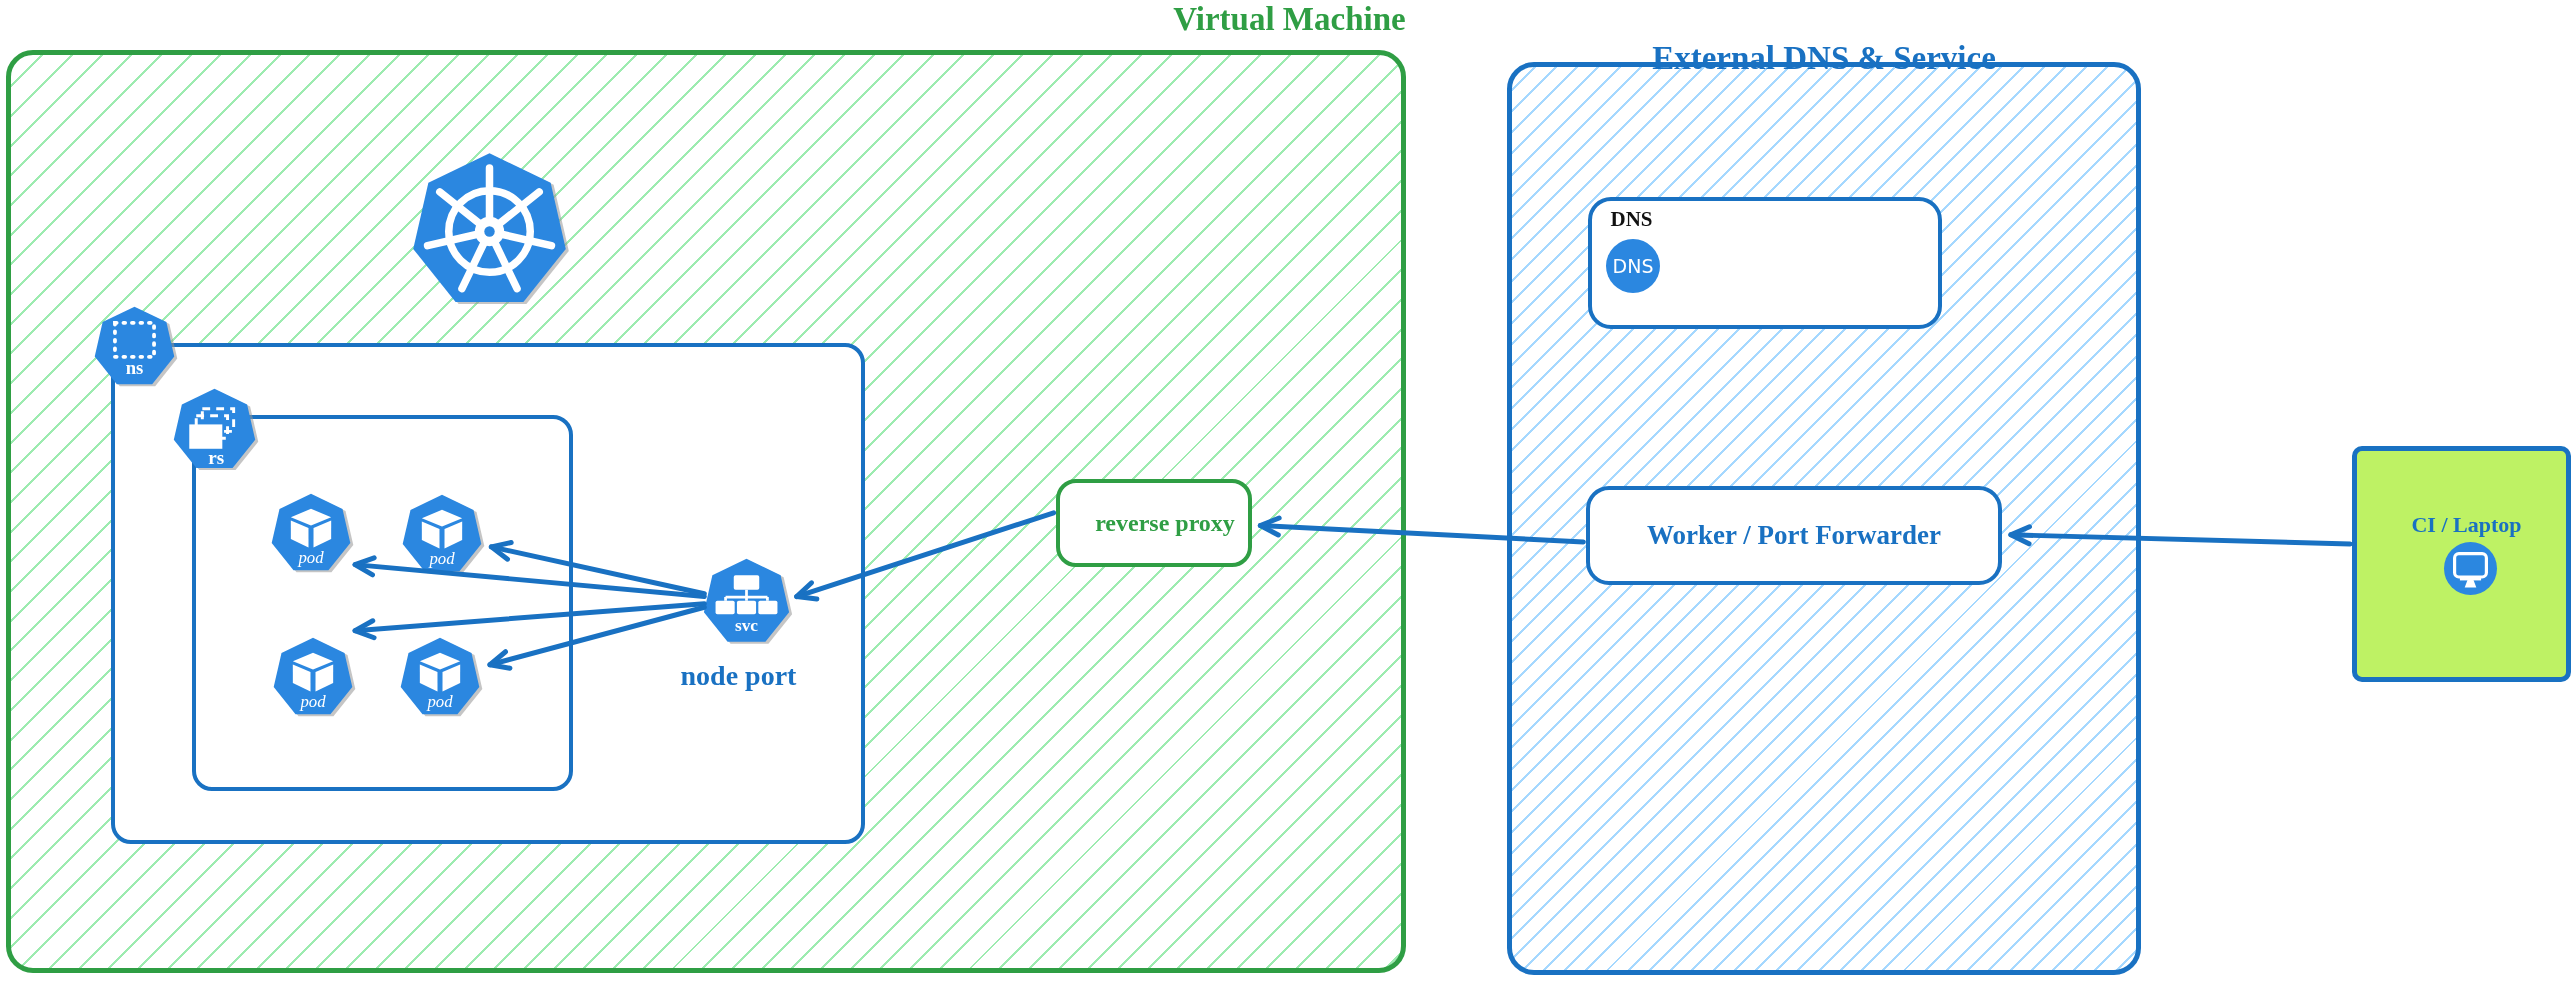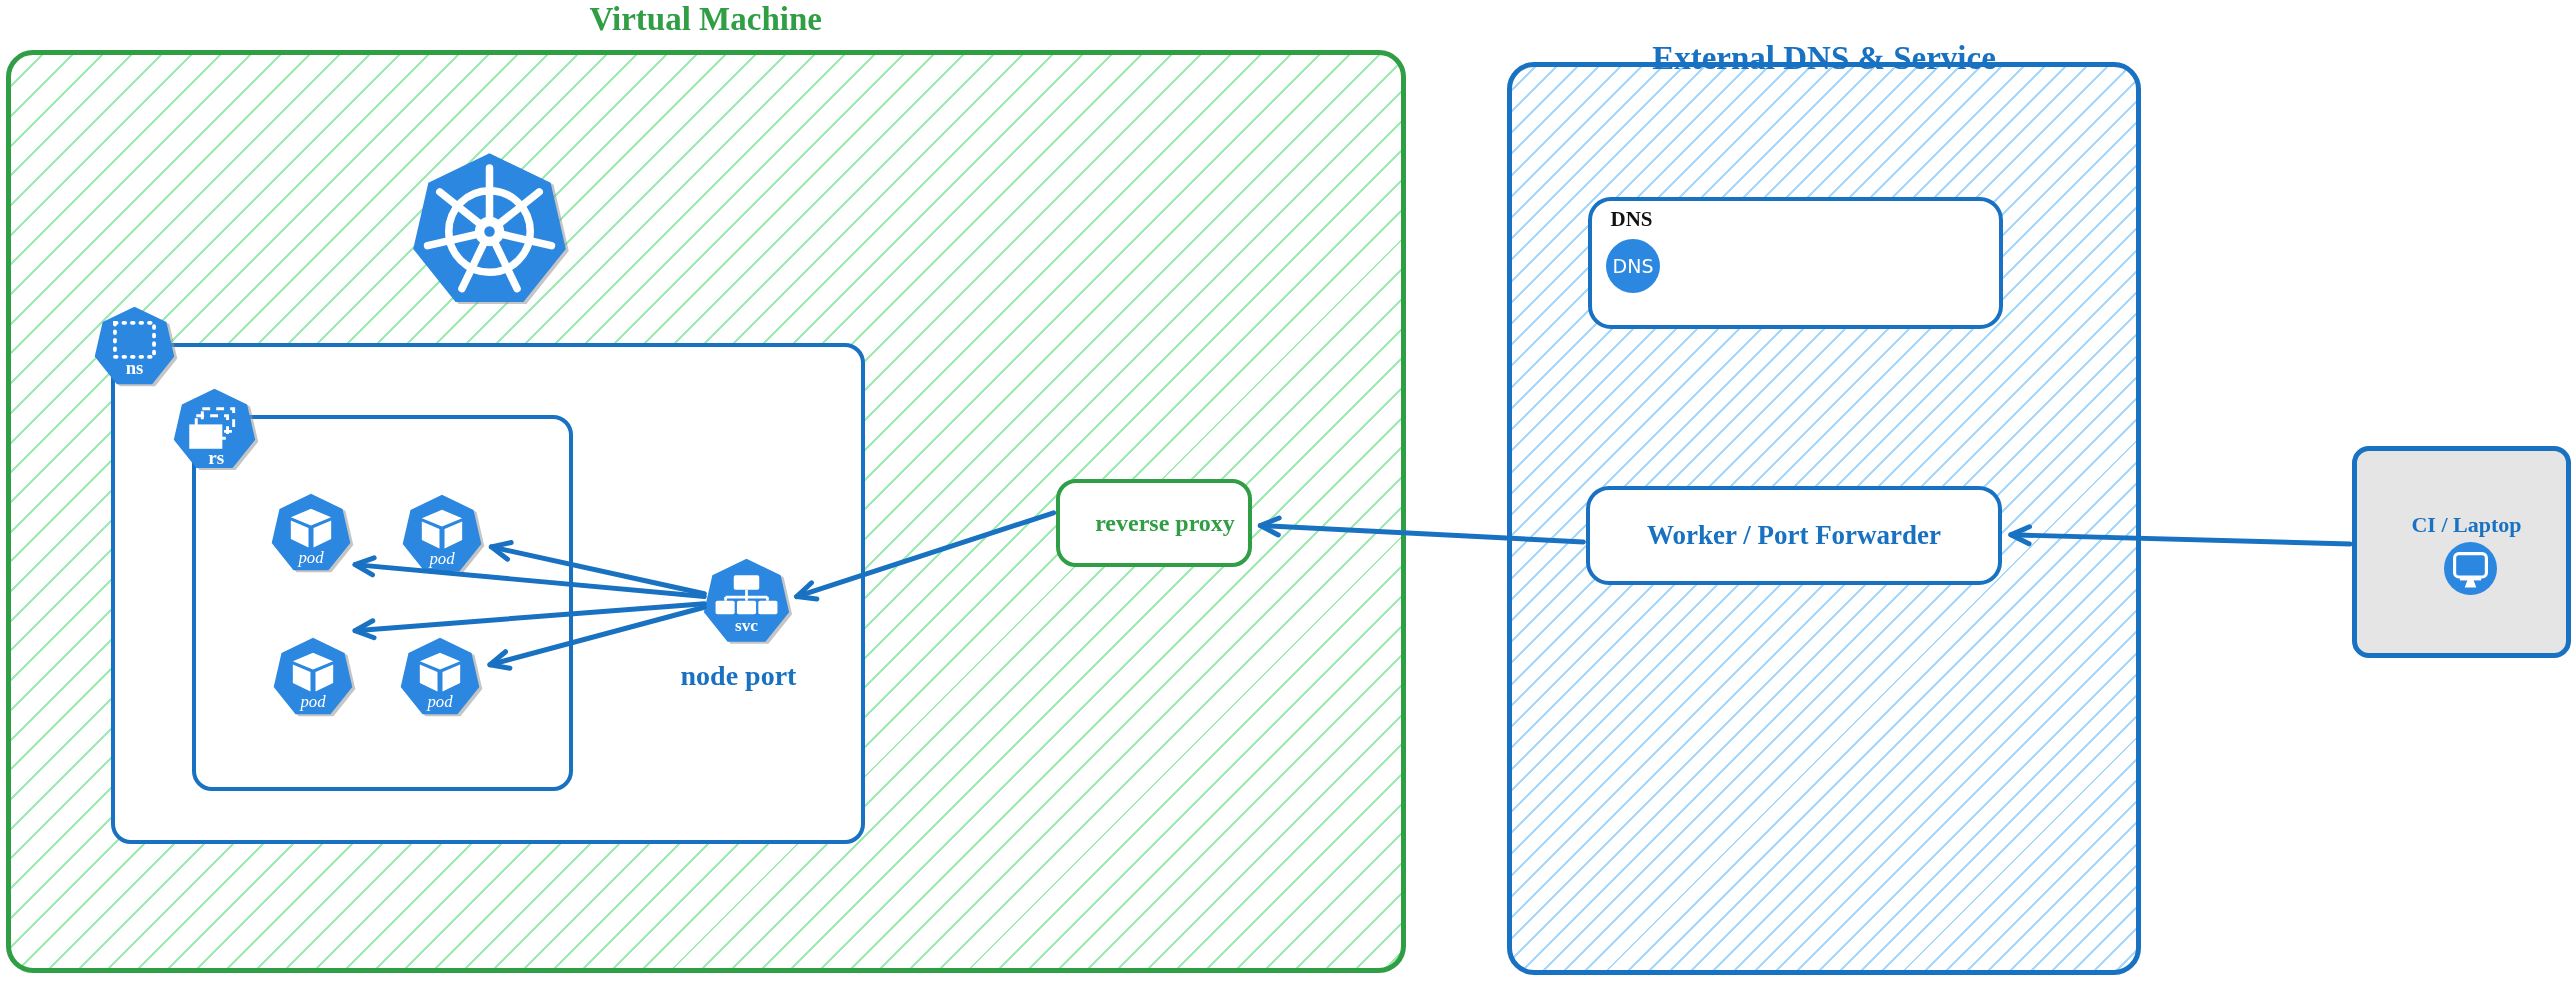--- a/index.html
+++ b/index.html
@@ -9,48 +9,48 @@
   .hand{font-family:cursive;}
   .sans{font-family:"DejaVu Sans","Liberation Sans",sans-serif;}
 
   
   .vm-box{left:5.7px;top:50px;width:1400px;height:923px;
     border:5px solid #2f9e44;border-radius:27px;box-sizing:border-box;
     background:repeating-linear-gradient(135deg,#9debb0 0 2.1px,transparent 2.1px 21px);}
   .ext-box{left:1507px;top:62px;width:634px;height:913px;
     border:5px solid #1971c2;border-radius:27px;box-sizing:border-box;
     background:repeating-linear-gradient(135deg,#a5d8ff 0 2.1px,transparent 2.1px 15px);}
-  .vm-title{left:5.7px;top:1.4px;width:1400px;text-align:center;
+  .vm-title{left:5.7px;top:1.4px;width:1400px;text-align:right;
     color:#2f9e44;font-size:33px;font-weight:bold;}
   .ext-title{left:1507px;top:2.8px;width:634px;text-align:center;
     color:#1971c2;font-size:33px;font-weight:bold;margin-top:37px;}
 
   
   .ns-box{left:111px;top:343px;width:754px;height:501px;background:#fff;
     border:4.3px solid #1971c2;border-radius:20px;box-sizing:border-box;}
   .rs-box{left:192px;top:415px;width:381px;height:376px;background:#fff;
     border:4.3px solid #1971c2;border-radius:20px;box-sizing:border-box;}
   .rp-box{left:1056px;top:479px;width:196px;height:88px;background:#fff;
     border:4.3px solid #2f9e44;border-radius:20px;box-sizing:border-box;
     display:flex;align-items:center;justify-content:center;
     color:#2f9e44;font-size:24px;font-weight:bold;padding-left:22px;}
-  .dns-box{left:1588px;top:197px;width:415px;height:132px;background:#fff;
+  .dns-box{left:1588px;top:197px;width:354px;height:132px;background:#fff;
     border:4.3px solid #1971c2;border-radius:23px;box-sizing:border-box;}
   .dns-tag{left:18.5px;top:5.7px;color:#111;font-size:21px;font-weight:bold;}
   .dns-circle{left:14px;top:38px;width:54px;height:54px;border-radius:50%;
     background:#2b87e0;display:flex;align-items:center;justify-content:center;
     color:#fff;font-size:19px;}
   .cname{left:85px;top:60px;width:320px;text-align:center;
     color:#1971c2;font-size:28px;font-weight:bold;}
   .worker-box{left:1586px;top:486px;width:416px;height:99px;background:#fff;
     border:4.3px solid #1971c2;border-radius:23px;box-sizing:border-box;
     display:flex;align-items:center;justify-content:center;
     color:#1971c2;font-size:27px;font-weight:bold;}
-  .ci-box{left:2352px;top:446px;width:219px;height:212px;background:#e5e5e5;
-    border:5px solid #1971c2;border-radius:17px;box-sizing:border-box;}
+  .ci-box{left:2352px;top:446px;width:219px;height:236px;background:#bef264;
+    border:5px solid #1971c2;border-radius:10px;box-sizing:border-box;}
   .ci-label{left:0px;top:61px;width:219px;text-align:center;
     color:#1971c2;font-size:22px;font-weight:bold;}
   .ci-monitor{left:87px;top:91px;width:53px;height:53px;border-radius:50%;
     background:#2b87e0;}
   .node-port{left:632px;top:660px;width:213px;text-align:center;
     color:#1971c2;font-size:28px;font-weight:bold;}
 
   .icon-svg{filter:drop-shadow(3.6px 2.8px 0 rgba(150,150,150,.55));}
   .arrow-layer{left:0;top:0;pointer-events:none;}
   svg text{font-family:cursive;}

